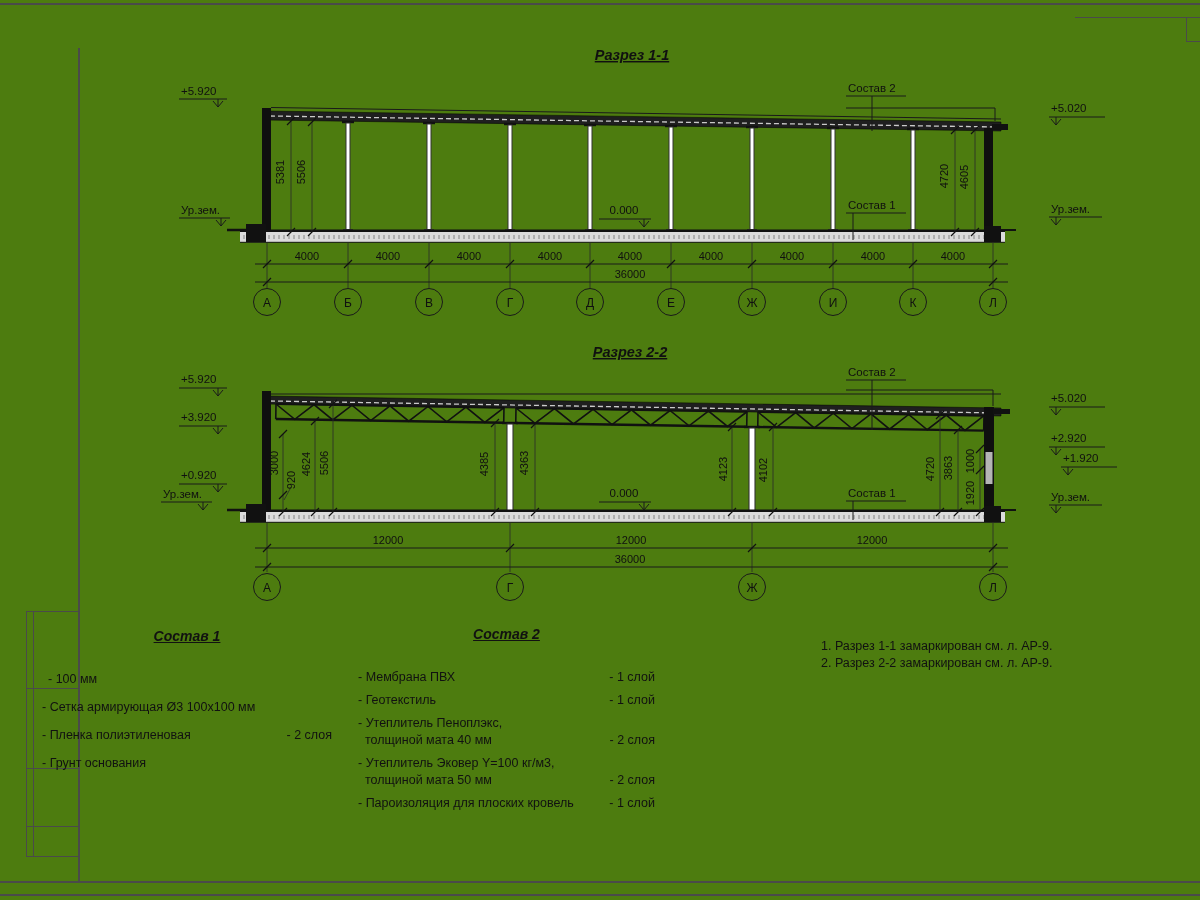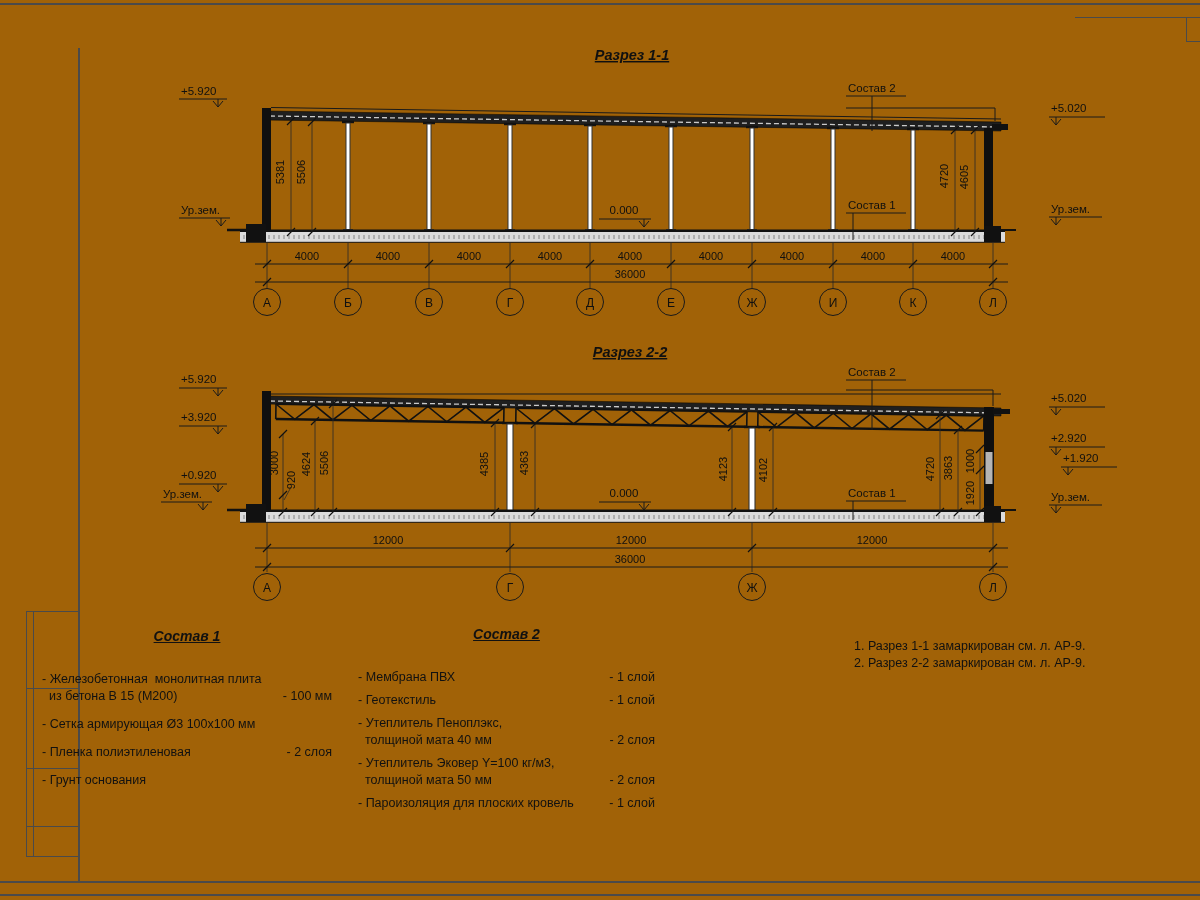--- a/index.html
+++ b/index.html
@@ -1,16 +1,16 @@
 <!DOCTYPE html>
 <html><head>
 <meta charset="utf-8">
 <style>
   html,body{margin:0;padding:0;background:#fff}
-  .sheet{position:relative;width:1200px;height:900px;background:#a16207;
+  .sheet{position:relative;width:1200px;height:900px;background:#4d7c0f;
          font-family:"Liberation Sans",sans-serif;overflow:hidden}
   .abs{position:absolute}
   .hline,.vline{position:absolute;background:#4a4a4a}
   svg{position:absolute;left:0;top:0}
   svg .ln{stroke:#1a1a1a;stroke-width:1;fill:none}
   svg .ln08{stroke:#2a2a2a;stroke-width:.8;fill:none}
   svg .thk{stroke:#111;stroke-width:2.4;fill:none}
   svg .tick{stroke:#111;stroke-width:1.2;fill:none}
   svg .truss{stroke:#111;fill:none}
   svg text{fill:#101010}
@@ -318,22 +318,20 @@
           <text class="tx" x="752" y="591.5">Ж</text>
         <circle class="ln" cx="993" cy="587" r="13.5" stroke-width="1.2"></circle>
           <text class="tx" x="993" y="591.5">Л</text>
       </g>
     </g>
   </svg>
 
   <div class="legend" style="left:42px;top:628px;width:290px">
     <h3>Состав 1</h3>
     <div class="li">
-      <span class="nm">- Железобетонная  монолитная плита
-  из бетона В 15 (М200)</span>
       <span class="vl">- 100 мм</span>
     </div>
     <div class="li">
       <span class="nm">- Сетка армирующая Ø3 100x100 мм</span>
       <span class="vl"></span>
     </div>
     <div class="li">
       <span class="nm">- Пленка полиэтиленовая</span>
       <span class="vl">-  2 слоя</span>
     </div>
@@ -362,16 +360,16 @@
       <span class="nm">- Утеплитель Эковер Y=100 кг/м3,
   толщиной мата 50 мм</span>
       <span class="vl">- 2 слоя</span>
     </div>
     <div class="li">
       <span class="nm">- Пароизоляция для плоских кровель</span>
       <span class="vl">- 1 слой</span>
     </div>
   </div>
 
-  <div class="notes" style="left:854px;top:638px">1. Разрез 1-1 замаркирован см. л. АР-9.
+  <div class="notes" style="left:821px;top:638px">1. Разрез 1-1 замаркирован см. л. АР-9.
 2. Разрез 2-2 замаркирован см. л. АР-9.</div>
 
 </div>
 
 </body></html>

